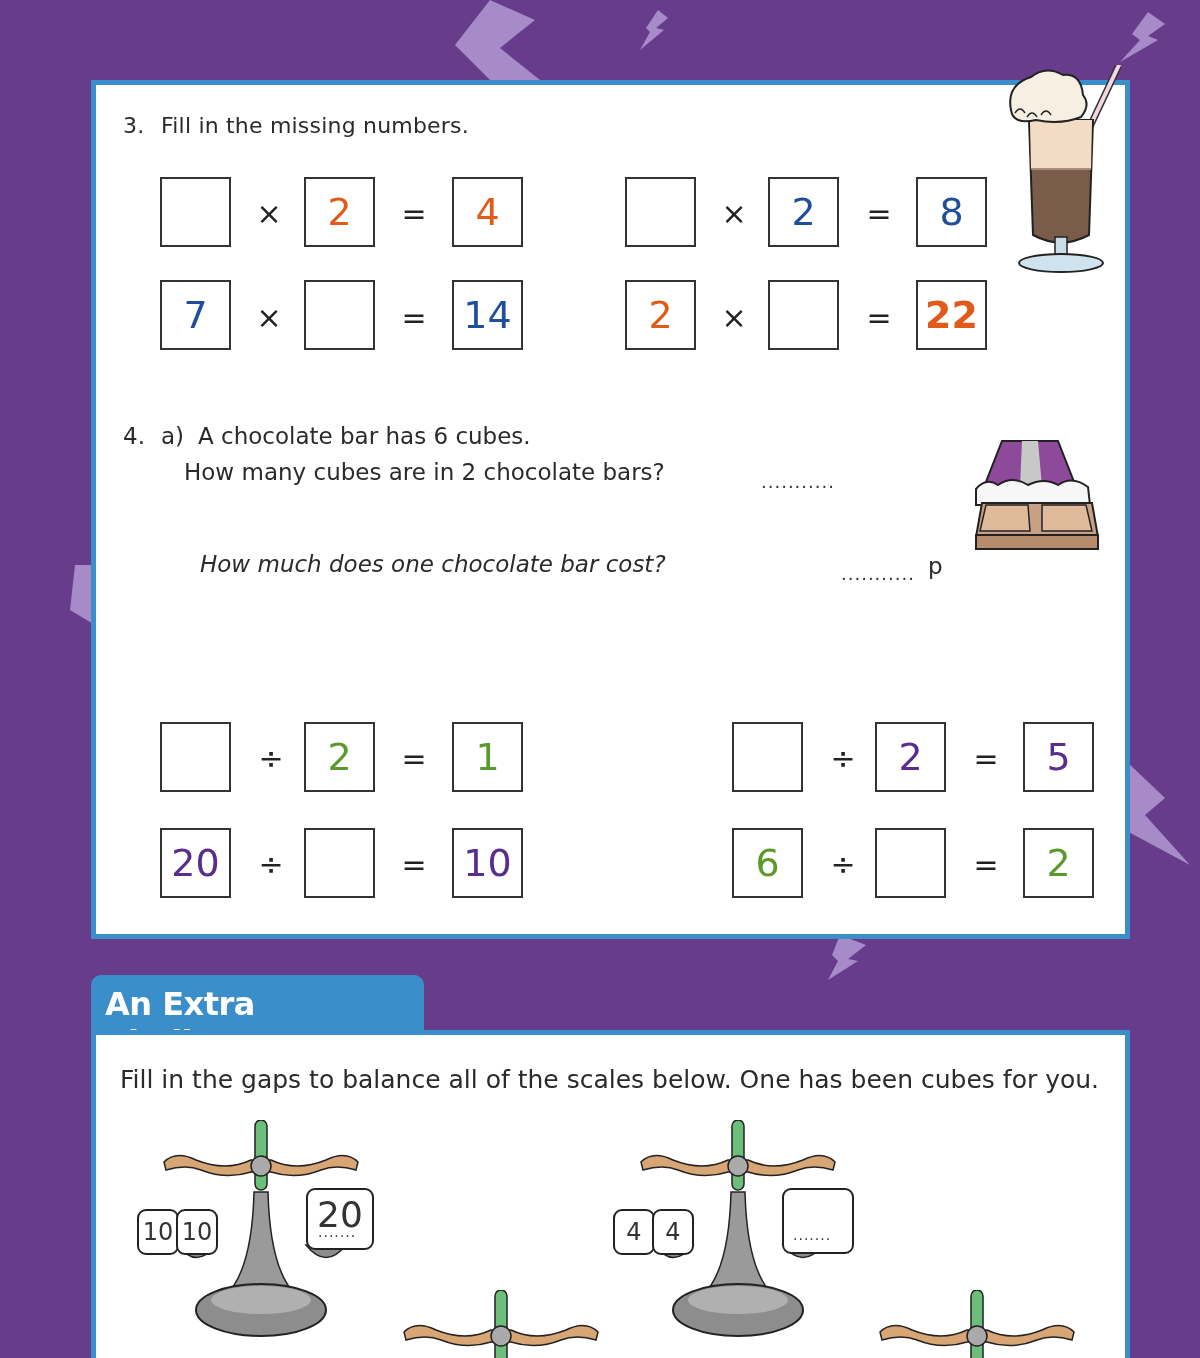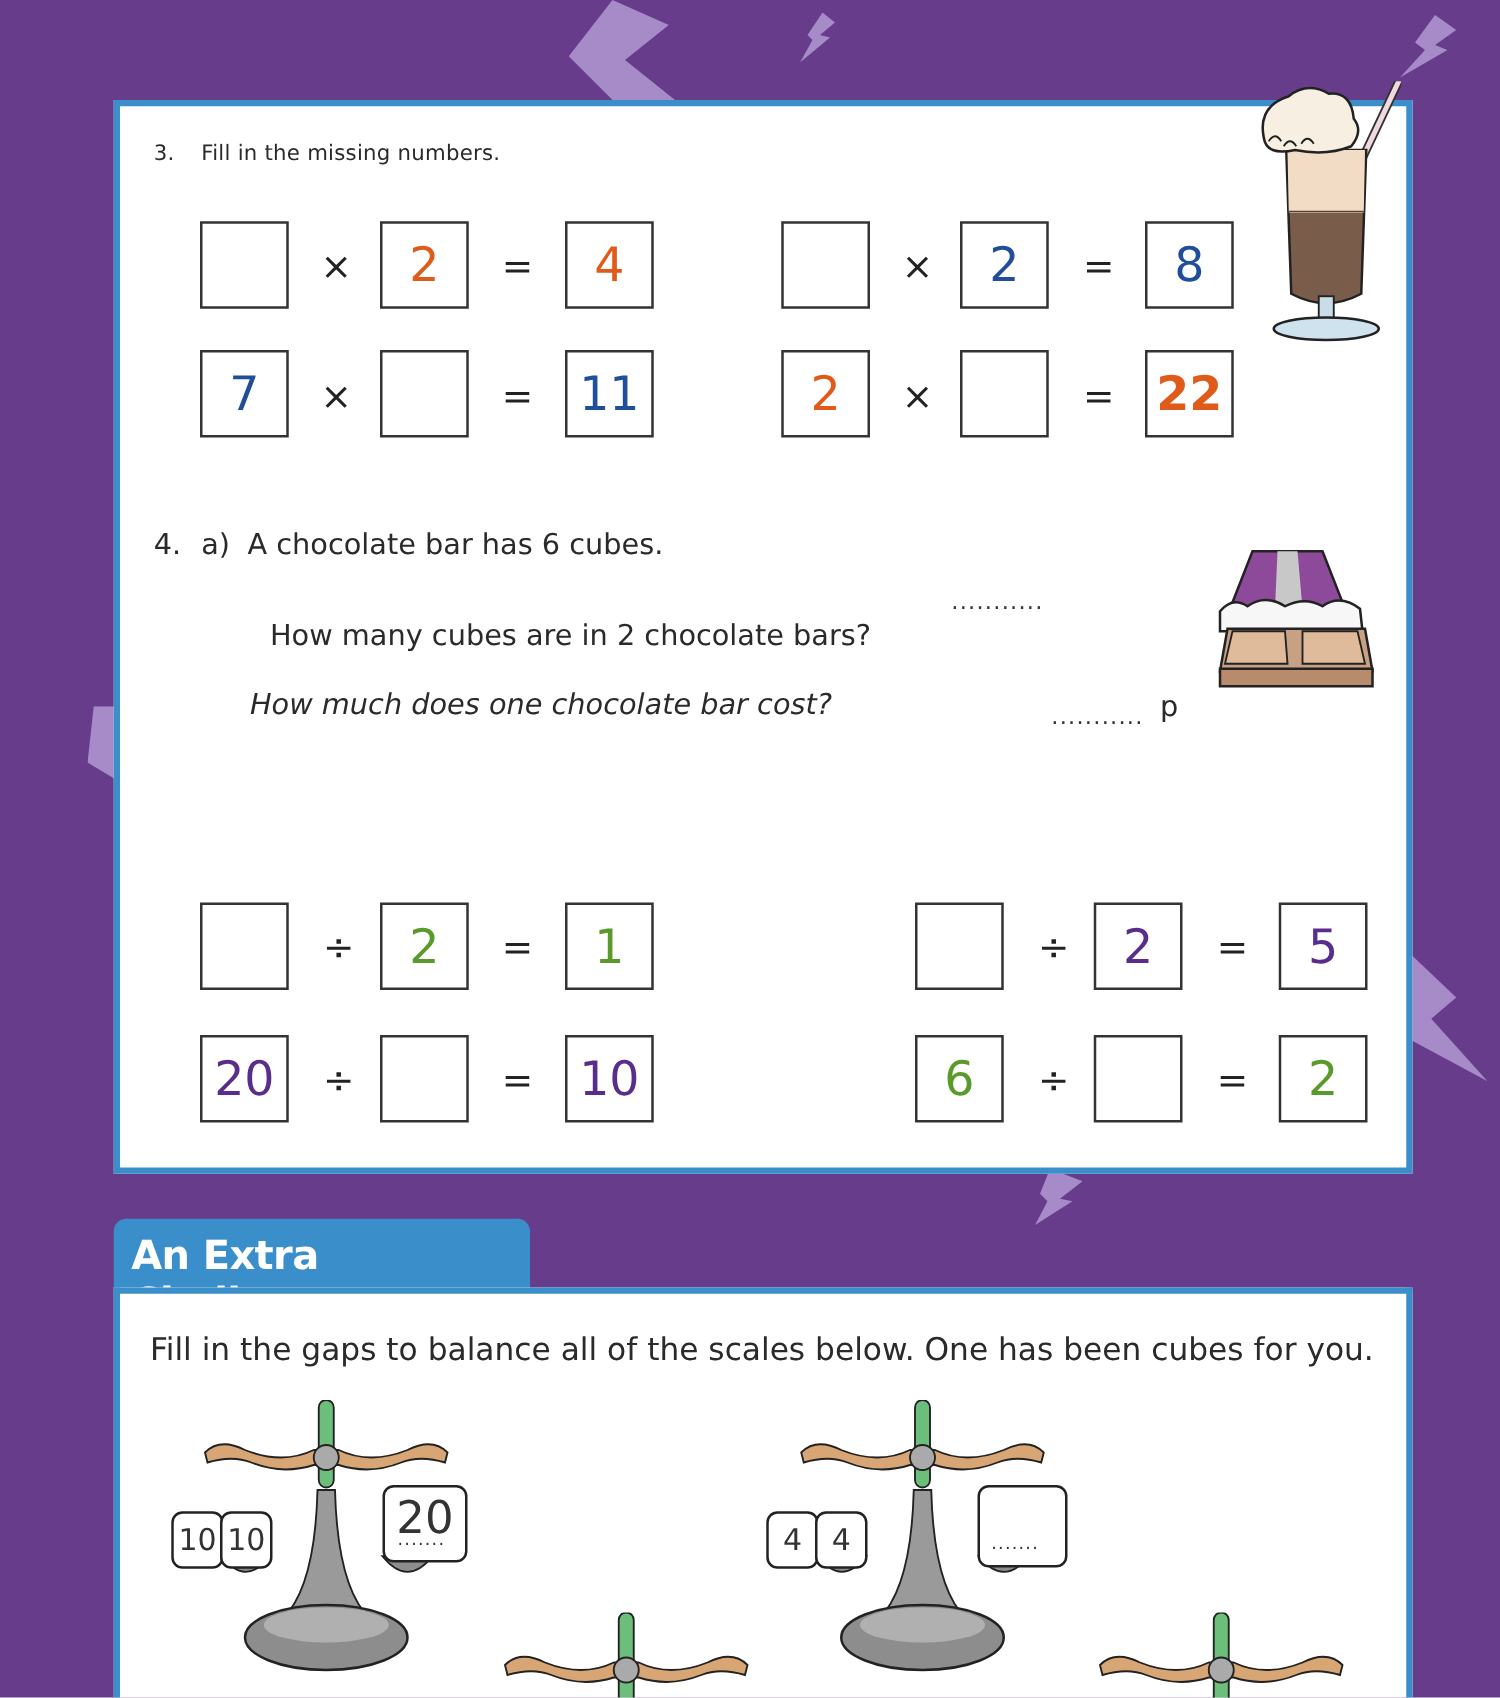--- a/index.html
+++ b/index.html
@@ -8,21 +8,21 @@
     background: #673d8b;
     position: relative;
     font-family: "DejaVu Sans", sans-serif;
     color: #222;
   }
   .bolt { position: absolute; fill: #a78bc9; }
   .panel {
     position: absolute; left: 91px; top: 80px; width: 1029px; height: 849px;
     background: #fff; border: 5px solid #3a8fcb; box-sizing: content-box;
   }
-  .q-title { position: absolute; font-size: 17px; color: #2a2a2a; letter-spacing: 0.2px; }
+  .q-title { position: absolute; font-size: 22px; color: #2a2a2a; letter-spacing: 0.2px; }
   .q-num { display: inline-block; width: 38px; }
   .box {
     position: absolute; width: 71px; height: 70px; border: 2px solid #333;
     box-sizing: border-box; background: #fff;
     display: flex; align-items: center; justify-content: center;
     font-size: 38px; line-height: 1;
   }
   .op { position: absolute; font-size: 30px; color: #222; width: 40px; text-align: center; }
   .c-orange { color: #e05a1a; }
   .c-blue { color: #1f4e9c; }
@@ -86,21 +86,21 @@
   <div class="box" style="left:529px;top:92px;"></div>
   <div class="op" style="left:618px;top:111px;">×</div>
   <div class="box c-blue" style="left:672px;top:92px;">2</div>
   <div class="op" style="left:763px;top:111px;">=</div>
   <div class="box c-blue" style="left:820px;top:92px;">8</div>
 
   <div class="box c-blue" style="left:64px;top:195px;">7</div>
   <div class="op" style="left:153px;top:215px;">×</div>
   <div class="box" style="left:208px;top:195px;"></div>
   <div class="op" style="left:298px;top:215px;">=</div>
-  <div class="box c-blue" style="left:356px;top:195px;">11</div>
+  <div class="box c-blue" style="left:356px;top:195px;">14</div>
 
   <div class="box c-orange" style="left:529px;top:195px;">2</div>
   <div class="op" style="left:618px;top:215px;">×</div>
   <div class="box" style="left:672px;top:195px;"></div>
   <div class="op" style="left:763px;top:215px;">=</div>
   <div class="box c-orange" style="left:820px;top:195px;font-weight:bold;">22</div>
 
   <svg style="position:absolute;left:905px;top:-20px;" width="120" height="220" viewBox="0 0 120 220">
     <line x1="85" y1="70" x2="118" y2="0" stroke="#333" stroke-width="7" stroke-linecap="round"></line>
     <line x1="85" y1="70" x2="118" y2="0" stroke="#f0d8e0" stroke-width="4" stroke-linecap="round"></line>
@@ -109,21 +109,21 @@
     <path d="M30 104 L90 104" stroke="#5a3f30" stroke-width="1"></path>
     <rect x="54" y="172" width="12" height="22" fill="#c9dde8" stroke="#222" stroke-width="1.5"></rect>
     <ellipse cx="60" cy="198" rx="42" ry="9" fill="#cfe3ee" stroke="#222" stroke-width="2"></ellipse>
     <path d="M10 45 Q5 20 30 12 Q45 0 62 10 Q80 8 82 30 Q90 40 80 52 Q60 60 35 55 Q12 60 10 45 Z" fill="#f6efe2" stroke="#222" stroke-width="2"></path>
     <path d="M14 48 q5 -8 10 0 M26 52 q5 -8 10 0 M40 50 q5 -8 10 0" stroke="#222" stroke-width="1.5" fill="none"></path>
   </svg>
 
   <div class="q4" style="left:27px;top:338px;">
     <span class="q-num">4.</span><span style="display:inline-block;width:37px;">a)</span><span>A chocolate bar has 6 cubes.</span>
   </div>
-  <div class="q4" style="left:120px;top:374px;margin-top:37px;">How many cubes are in 2 chocolate bars?</div>
+  <div class="q4" style="left:88px;top:374px;">How many cubes are in 2 chocolate bars?</div>
   <div class="dots" style="left:665px;top:386px;">...........</div>
 
   <div class="q4" style="left:104px;top:466px;font-style:italic;">How much does one chocolate bar cost?</div>
   <div class="dots" style="left:745px;top:478px;">...........</div>
   <div class="q4" style="left:832px;top:468px;">p</div>
 
   <svg style="position:absolute;left:876px;top:352px;" width="130" height="116" viewBox="0 0 130 116">
     <polygon points="30,4 86,4 104,50 12,50" fill="#8e4a9a" stroke="#222" stroke-width="2"></polygon>
     <polygon points="50,4 66,4 70,50 48,50" fill="#c8c8c8"></polygon>
     <path d="M4 52 Q14 40 26 48 Q40 38 56 48 Q72 40 86 48 Q100 38 116 50 L118 68 L4 68 Z" fill="#f7f7f7" stroke="#222" stroke-width="2"></path>

